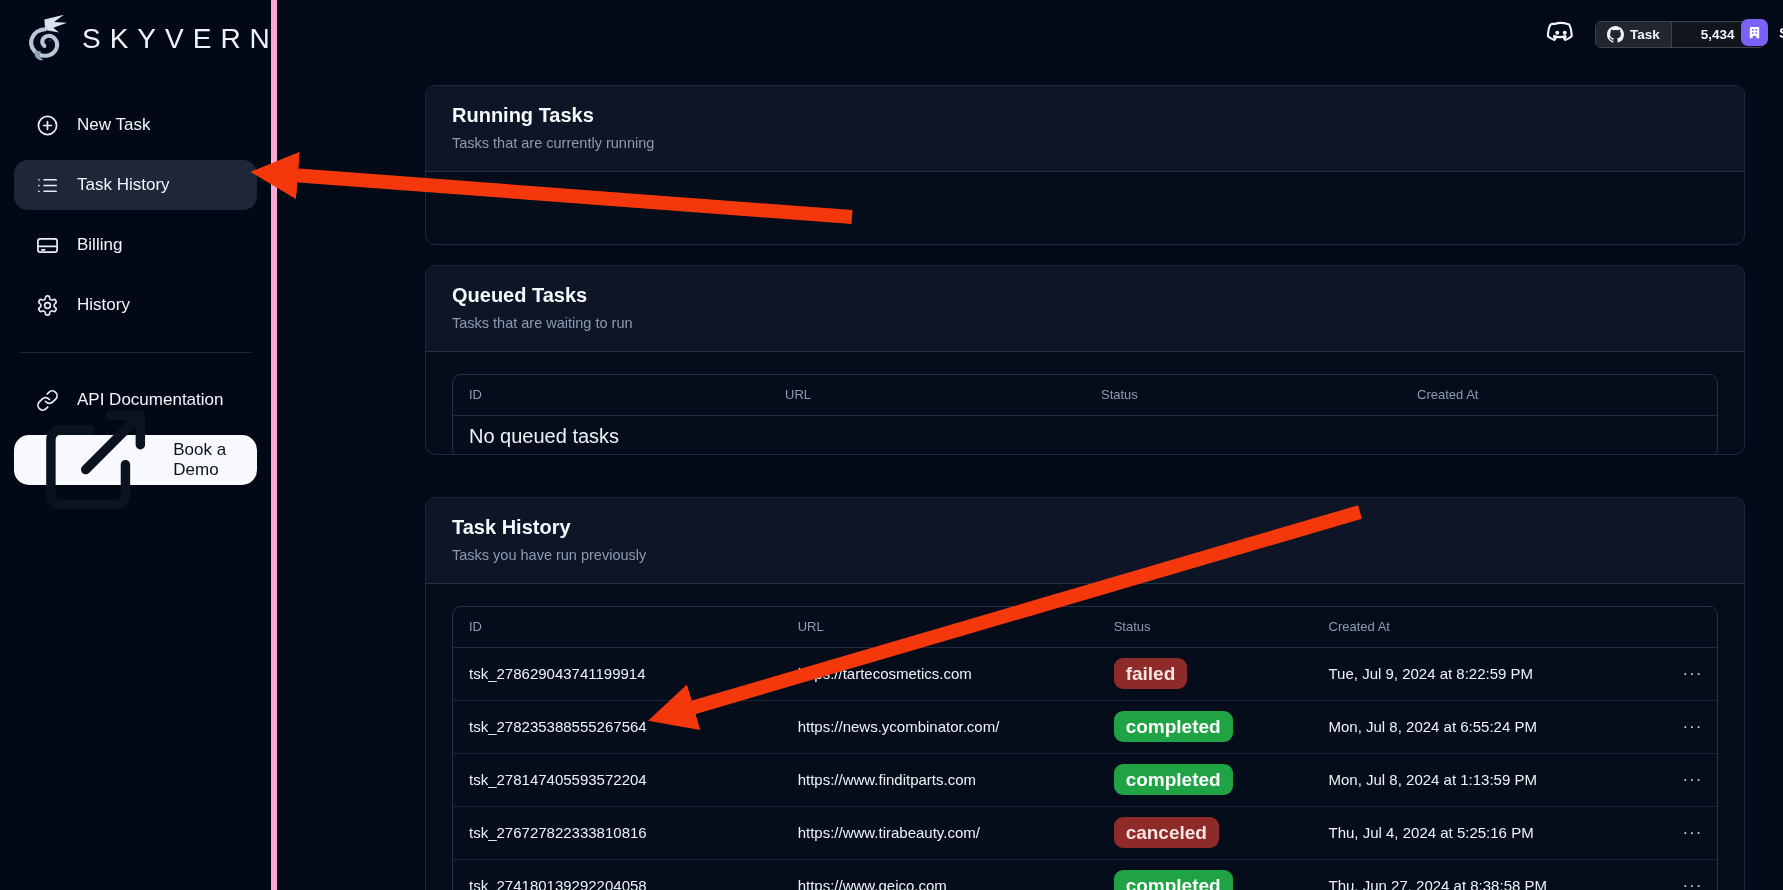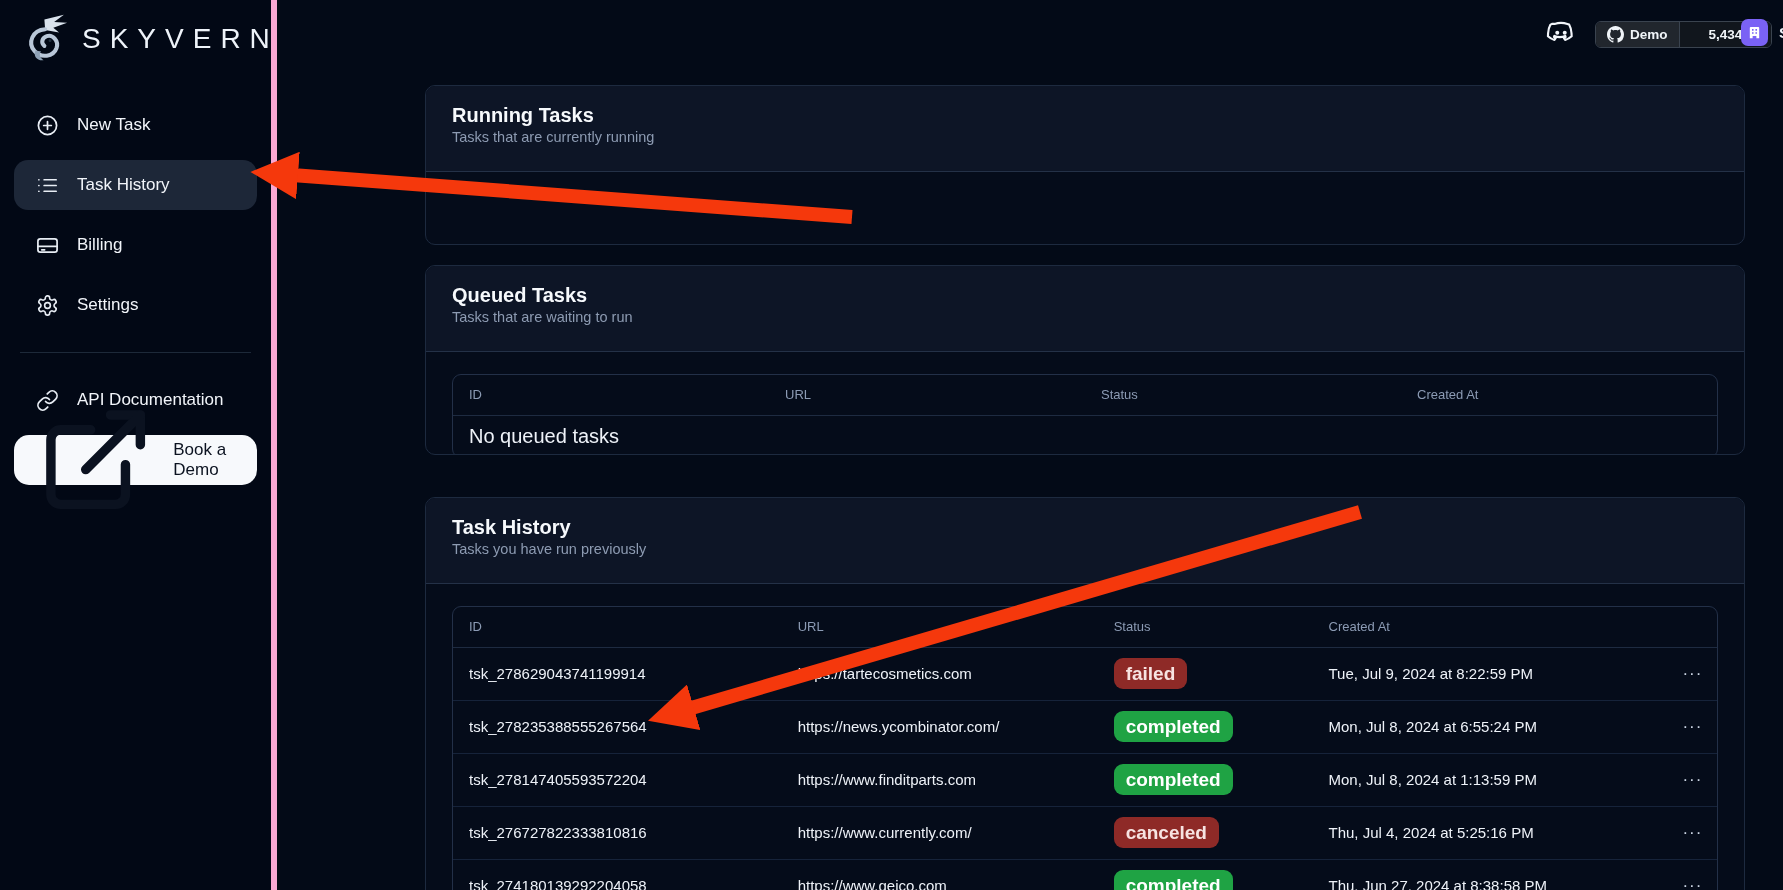--- a/index.html
+++ b/index.html
@@ -55,21 +55,21 @@
   
   .card {
     position:absolute; left:425px; width:1320px;
     background:#050c1a; border:1px solid #1d2a3f; border-radius:10px; overflow:hidden;
   }
   .card-running { top:85px;  height:160px; }
   .card-queued  { top:265px; height:190px; }
   .card-history { top:497px; height:420px; }
   .card-header { height:86px; background:#0d1526; border-bottom:1px solid #243147; padding:18px 26px 0 26px; }
   .card-title { font-size:20px; font-weight:700; color:#f6f9fc; }
-  .card-sub { font-size:14.5px; color:#8d9bb2; margin-top:2px; }
+  .card-sub { font-size:14.5px; color:#8d9bb2; margin-top:8px; }
   .card-empty-row { display:flex; align-items:center; height:72px; padding:0 26px; font-size:15.5px; color:#eef2f8; }
 
   .inner-table-wrap { margin:22px 26px 0 26px; border:1px solid #233048; border-radius:9px; overflow:hidden; }
   table { width:100%; border-collapse:collapse; table-layout:fixed; }
   th {
     text-align:left; font-size:13px; font-weight:500; color:#8c9bb4;
     height:40px; padding:0 16px; border-bottom:1px solid #1e2b41;
   }
   td { font-size:15px; color:#eef2f8; height:53px; padding:0 16px; border-bottom:1px solid #16233a; }
   tr:last-child td { border-bottom:none; }
@@ -128,21 +128,21 @@
           <line x1="2" y1="13" x2="22" y2="13"></line>
           <line x1="6" y1="16.5" x2="9" y2="16.5"></line>
         </svg>
       <span class="nav-label">Billing</span>
     </div>
     <div class="nav-item">
       <svg class="nicon" viewBox="0 0 24 24" fill="none" stroke="currentColor" stroke-width="1.7" stroke-linecap="round" stroke-linejoin="round">
           <path d="M12.22 2h-.44a2 2 0 0 0-2 2v.18a2 2 0 0 1-1 1.73l-.43.25a2 2 0 0 1-2 0l-.15-.08a2 2 0 0 0-2.73.73l-.22.38a2 2 0 0 0 .73 2.73l.15.1a2 2 0 0 1 1 1.72v.51a2 2 0 0 1-1 1.74l-.15.09a2 2 0 0 0-.73 2.73l.22.38a2 2 0 0 0 2.73.73l.15-.08a2 2 0 0 1 2 0l.43.25a2 2 0 0 1 1 1.73V20a2 2 0 0 0 2 2h.44a2 2 0 0 0 2-2v-.18a2 2 0 0 1 1-1.73l.43-.25a2 2 0 0 1 2 0l.15.08a2 2 0 0 0 2.73-.73l.22-.39a2 2 0 0 0-.73-2.73l-.15-.08a2 2 0 0 1-1-1.74v-.5a2 2 0 0 1 1-1.74l.15-.09a2 2 0 0 0 .73-2.73l-.22-.38a2 2 0 0 0-2.73-.73l-.15.08a2 2 0 0 1-2 0l-.43-.25a2 2 0 0 1-1-1.73V4a2 2 0 0 0-2-2z"></path>
           <circle cx="12" cy="12" r="3"></circle>
         </svg>
-      <span class="nav-label">Settings</span>
+      <span class="nav-label">History</span>
     </div>
   </nav>
 
   <div class="divider"></div>
 
   <nav class="nav" style="margin-top:18px;">
     <div class="nav-item">
       <svg class="nicon" viewBox="0 0 24 24" fill="none" stroke="currentColor" stroke-width="1.8" stroke-linecap="round" stroke-linejoin="round">
           <path d="M10 13a5 5 0 0 0 7.54.54l3-3a5 5 0 0 0-7.07-7.07l-1.72 1.71"></path>
           <path d="M14 11a5 5 0 0 0-7.54-.54l-3 3a5 5 0 0 0 7.07 7.07l1.71-1.71"></path>
@@ -165,21 +165,21 @@
     <path d="M7.2 5.2c3.2-1.1 6.4-1.1 9.6 0l1.3.5c1.1 2 1.7 4.3 1.8 6.6l.1 2.2c-1.4 1.3-3.1 2.2-4.9 2.7l-1-1.5c.5-.2 1-.4 1.4-.7l-.3-.8c-2.7 1.2-5.5 1.2-8.2 0l-.3.8c.4.3.9.5 1.4.7l-1 1.5c-1.8-.5-3.5-1.4-4.9-2.7l.1-2.2c.1-2.3.7-4.6 1.8-6.6l1.1-.5z" fill="none" stroke="#f2f5fa" stroke-width="1.6" stroke-linejoin="round"></path>
     <circle cx="9.2" cy="11.8" r="1.5" fill="#f2f5fa"></circle>
     <circle cx="14.8" cy="11.8" r="1.5" fill="#f2f5fa"></circle>
   </svg>
 
   <div class="gh-btn">
     <span class="gh-star">
       <svg width="17" height="17" viewBox="0 0 16 16">
           <path fill="#f0f4f8" d="M8 0C3.58 0 0 3.58 0 8c0 3.54 2.29 6.53 5.47 7.59.4.07.55-.17.55-.38 0-.19-.01-.82-.01-1.49-2.01.37-2.53-.49-2.69-.94-.09-.23-.48-.94-.82-1.13-.28-.15-.68-.52-.01-.53.63-.01 1.08.58 1.23.82.72 1.21 1.87.87 2.33.66.07-.52.28-.87.51-1.07-1.78-.2-3.64-.89-3.64-3.95 0-.87.31-1.59.82-2.15-.08-.2-.36-1.02.08-2.12 0 0 .67-.21 2.2.82.64-.18 1.32-.27 2-.27s1.36.09 2 .27c1.53-1.04 2.2-.82 2.2-.82.44 1.1.16 1.92.08 2.12.51.56.82 1.27.82 2.15 0 3.07-1.87 3.75-3.65 3.95.29.25.54.73.54 1.48 0 1.07-.01 1.93-.01 2.2 0 .21.15.46.55.38A8.01 8.01 0 0 0 16 8c0-4.42-3.58-8-8-8z"></path>
         </svg>
-      <span>Demo</span>
+      <span>Task</span>
     </span>
     <span class="gh-count">5,434</span>
   </div>
 
   <div class="user-chip">
     <span class="avatar">
       <svg width="15" height="15" viewBox="0 0 24 24">
           <path fill="#ffffff" d="M6 3h12a1.5 1.5 0 0 1 1.5 1.5v16.5H15v-3.5h-6v3.5H4.5V4.5A1.5 1.5 0 0 1 6 3zm2 3.5v2.5h2.5V6.5H8zm5.5 0v2.5H16V6.5h-2.5zM8 11.5V14h2.5v-2.5H8zm5.5 0V14H16v-2.5h-2.5z"></path>
         </svg>
     </span>
@@ -264,21 +264,21 @@
           </tr>
           <tr>
             <td>tsk_278147405593572204</td>
             <td>https://www.finditparts.com</td>
             <td><span class="badge green">completed</span></td>
             <td>Mon, Jul 8, 2024 at 1:13:59 PM</td>
             <td><span class="row-actions">···</span></td>
           </tr>
           <tr>
             <td>tsk_276727822333810816</td>
-            <td>https://www.currently.com/</td>
+            <td>https://www.tirabeauty.com/</td>
             <td><span class="badge red">canceled</span></td>
             <td>Thu, Jul 4, 2024 at 5:25:16 PM</td>
             <td><span class="row-actions">···</span></td>
           </tr>
           <tr>
             <td>tsk_274180139292204058</td>
             <td>https://www.geico.com</td>
             <td><span class="badge green">completed</span></td>
             <td>Thu, Jun 27, 2024 at 8:38:58 PM</td>
             <td><span class="row-actions">···</span></td>

